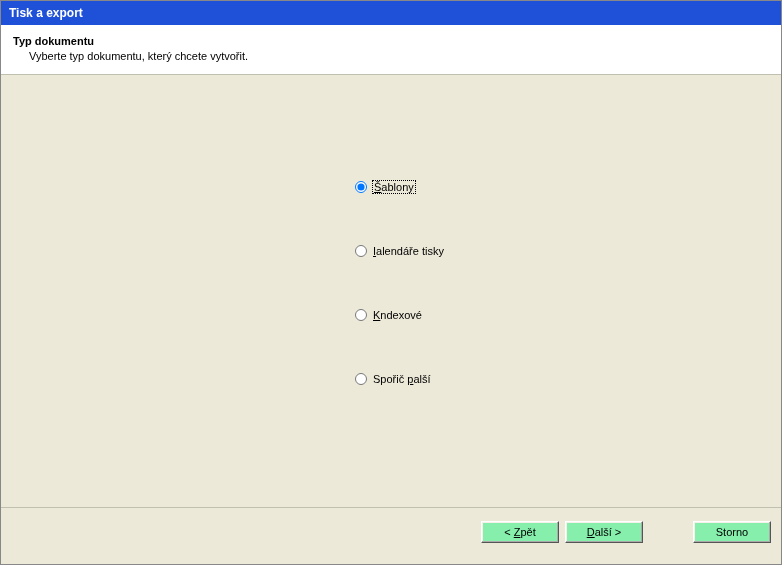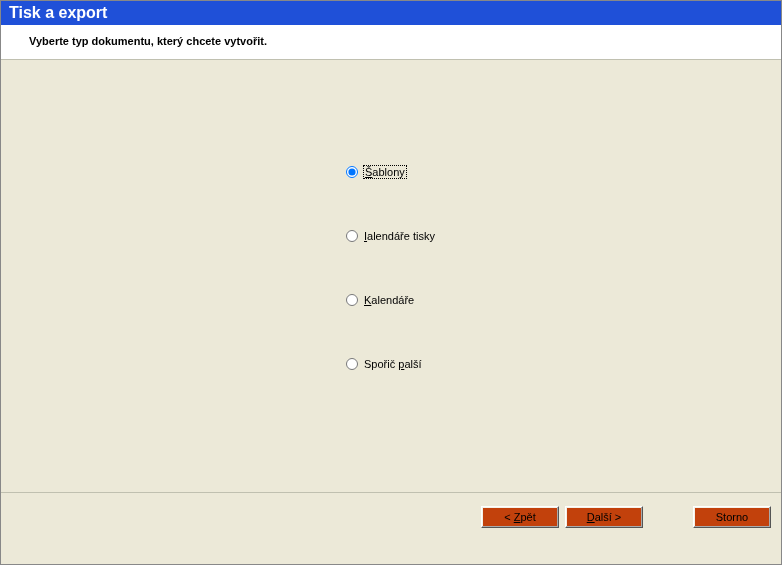--- a/index.html
+++ b/index.html
@@ -14,45 +14,45 @@
       width: 782px;
       height: 565px;
       overflow: hidden;
       border: 1px solid #888;
     }
     .titlebar {
       background: linear-gradient(to right, #0a246a, #3a6ecd, #0a5ae0);
       background: #1f50d8;
       color: #fff;
       font-weight: bold;
-      font-size: 16px;
+      font-size: 12px;
       padding: 6px 8px;
       height: 24px;
       display: flex;
       align-items: center;
     }
     .header {
       background: #fff;
       padding: 10px 12px 12px 12px;
       border-bottom: 1px solid #c0c0b0;
     }
     .header-title {
       font-weight: bold;
       font-size: 11px;
       margin-bottom: 3px;
     }
     .header-desc {
       font-size: 11px;
       margin-left: 16px;
-      font-weight: bold;
     }
     .body-area {
       position: relative;
       height: 432px;
       background: #ece9d8;
+      margin-left: 9px;
     }
     .radio-group {
       position: absolute;
       left: 345px;
       top: 106px;
       display: flex;
       flex-direction: column;
       gap: 52px;
     }
     .radio-row {
@@ -83,21 +83,21 @@
       padding: 12px 10px;
       display: flex;
       justify-content: flex-end;
       gap: 6px;
       height: 48px;
       align-items: center;
     }
     .btn {
       min-width: 78px;
       height: 22px;
-      background: #c2410c;
+      background: #86efac;
       border: 1px solid #888;
       border-top-color: #fff;
       border-left-color: #fff;
       border-right-color: #555;
       border-bottom-color: #555;
       box-shadow: inset -1px -1px 0 #aaa, inset 1px 1px 0 #f4f2e8;
       font-family: Tahoma, Arial, sans-serif;
       font-size: 11px;
       cursor: default;
       padding: 0 6px;
@@ -108,39 +108,40 @@
     }
   </style>
 </head>
 <body>
 
 <div class="titlebar">
   <span>Tisk a export</span>
 </div>
 
 <div class="header">
+  <div class="header-title">Typ dokumentu</div>
   <div class="header-desc">Vyberte typ dokumentu, který chcete vytvořit.</div>
 </div>
 
 <div class="body-area">
   <div class="radio-group">
 
     <div class="radio-row selected">
       <input type="radio" name="doctype" checked="" style="">
       <label><span class="u">Š</span><span>ablony</span></label>
     </div>
 
     <div class="radio-row">
       <input type="radio" name="doctype" style="">
       <label><span class="u">I</span><span>alendáře tisky</span></label>
     </div>
 
     <div class="radio-row">
       <input type="radio" name="doctype" style="">
-      <label><span class="u">K</span><span>alendáře</span></label>
+      <label><span class="u">K</span><span>ndexové</span></label>
     </div>
 
     <div class="radio-row">
       <input type="radio" name="doctype" style="">
       <label><span>Spořič </span><span class="u">p</span><span>alší</span></label>
     </div>
 
   </div>
 </div>
 

